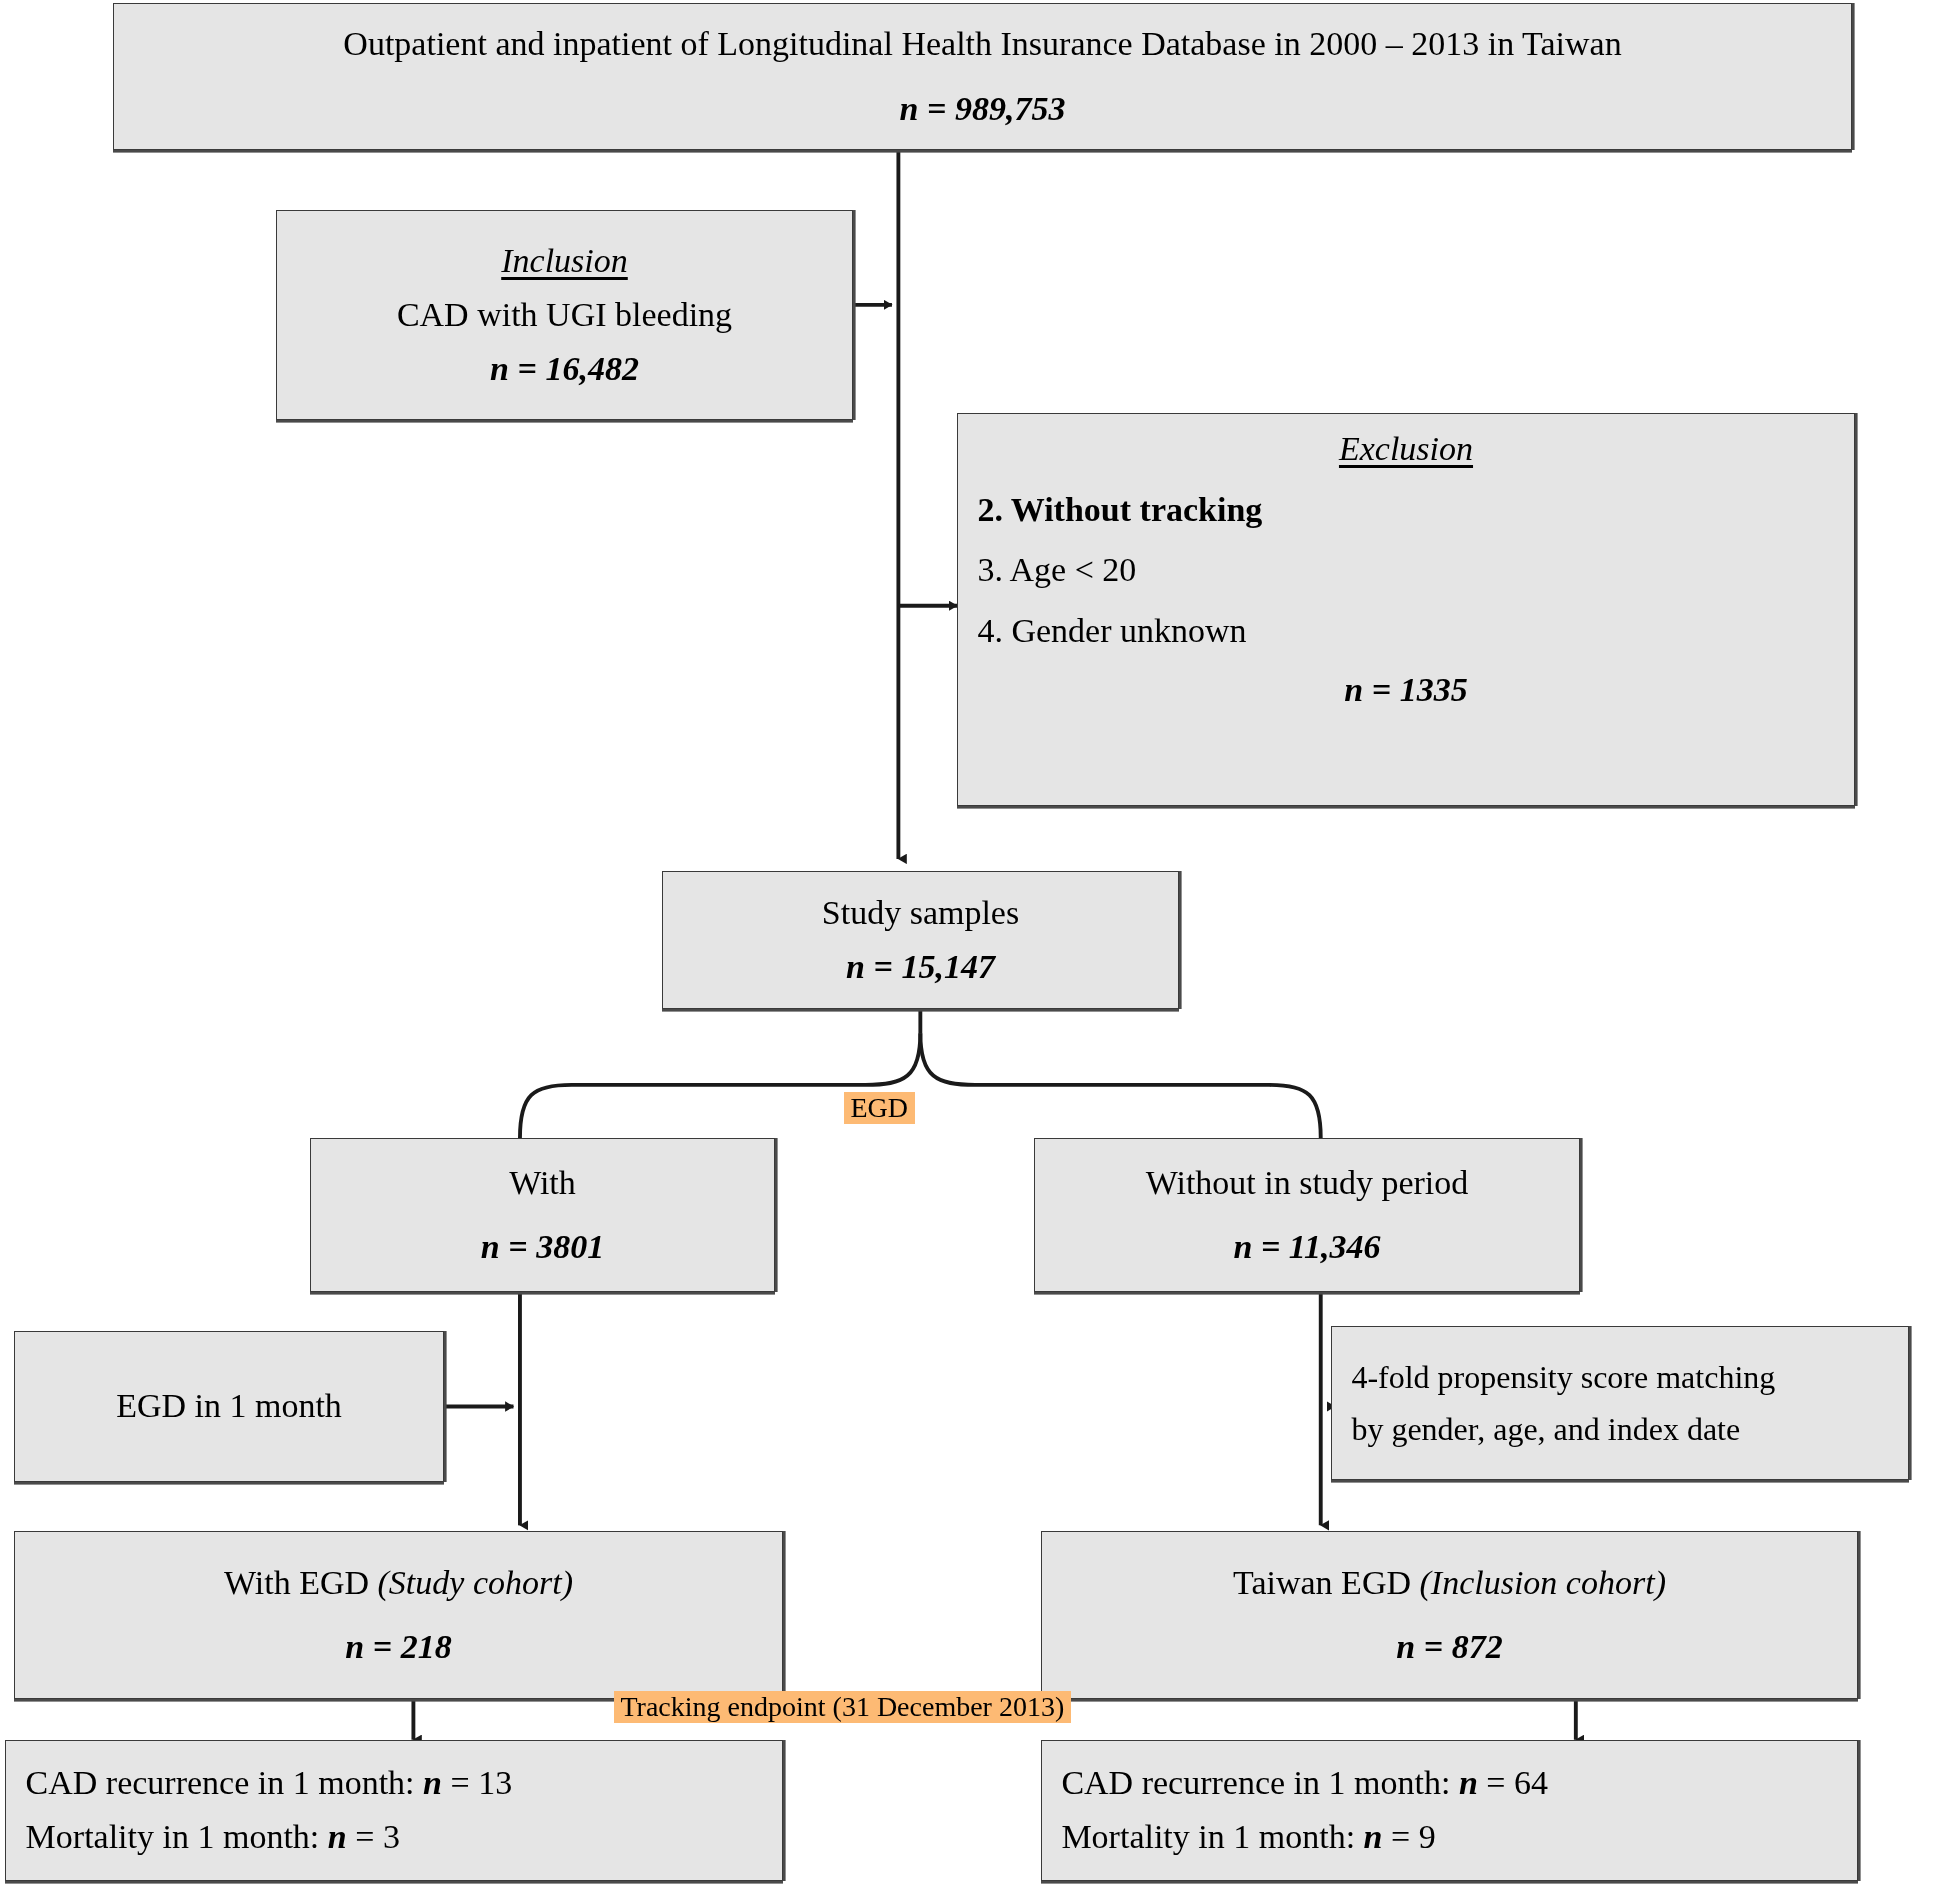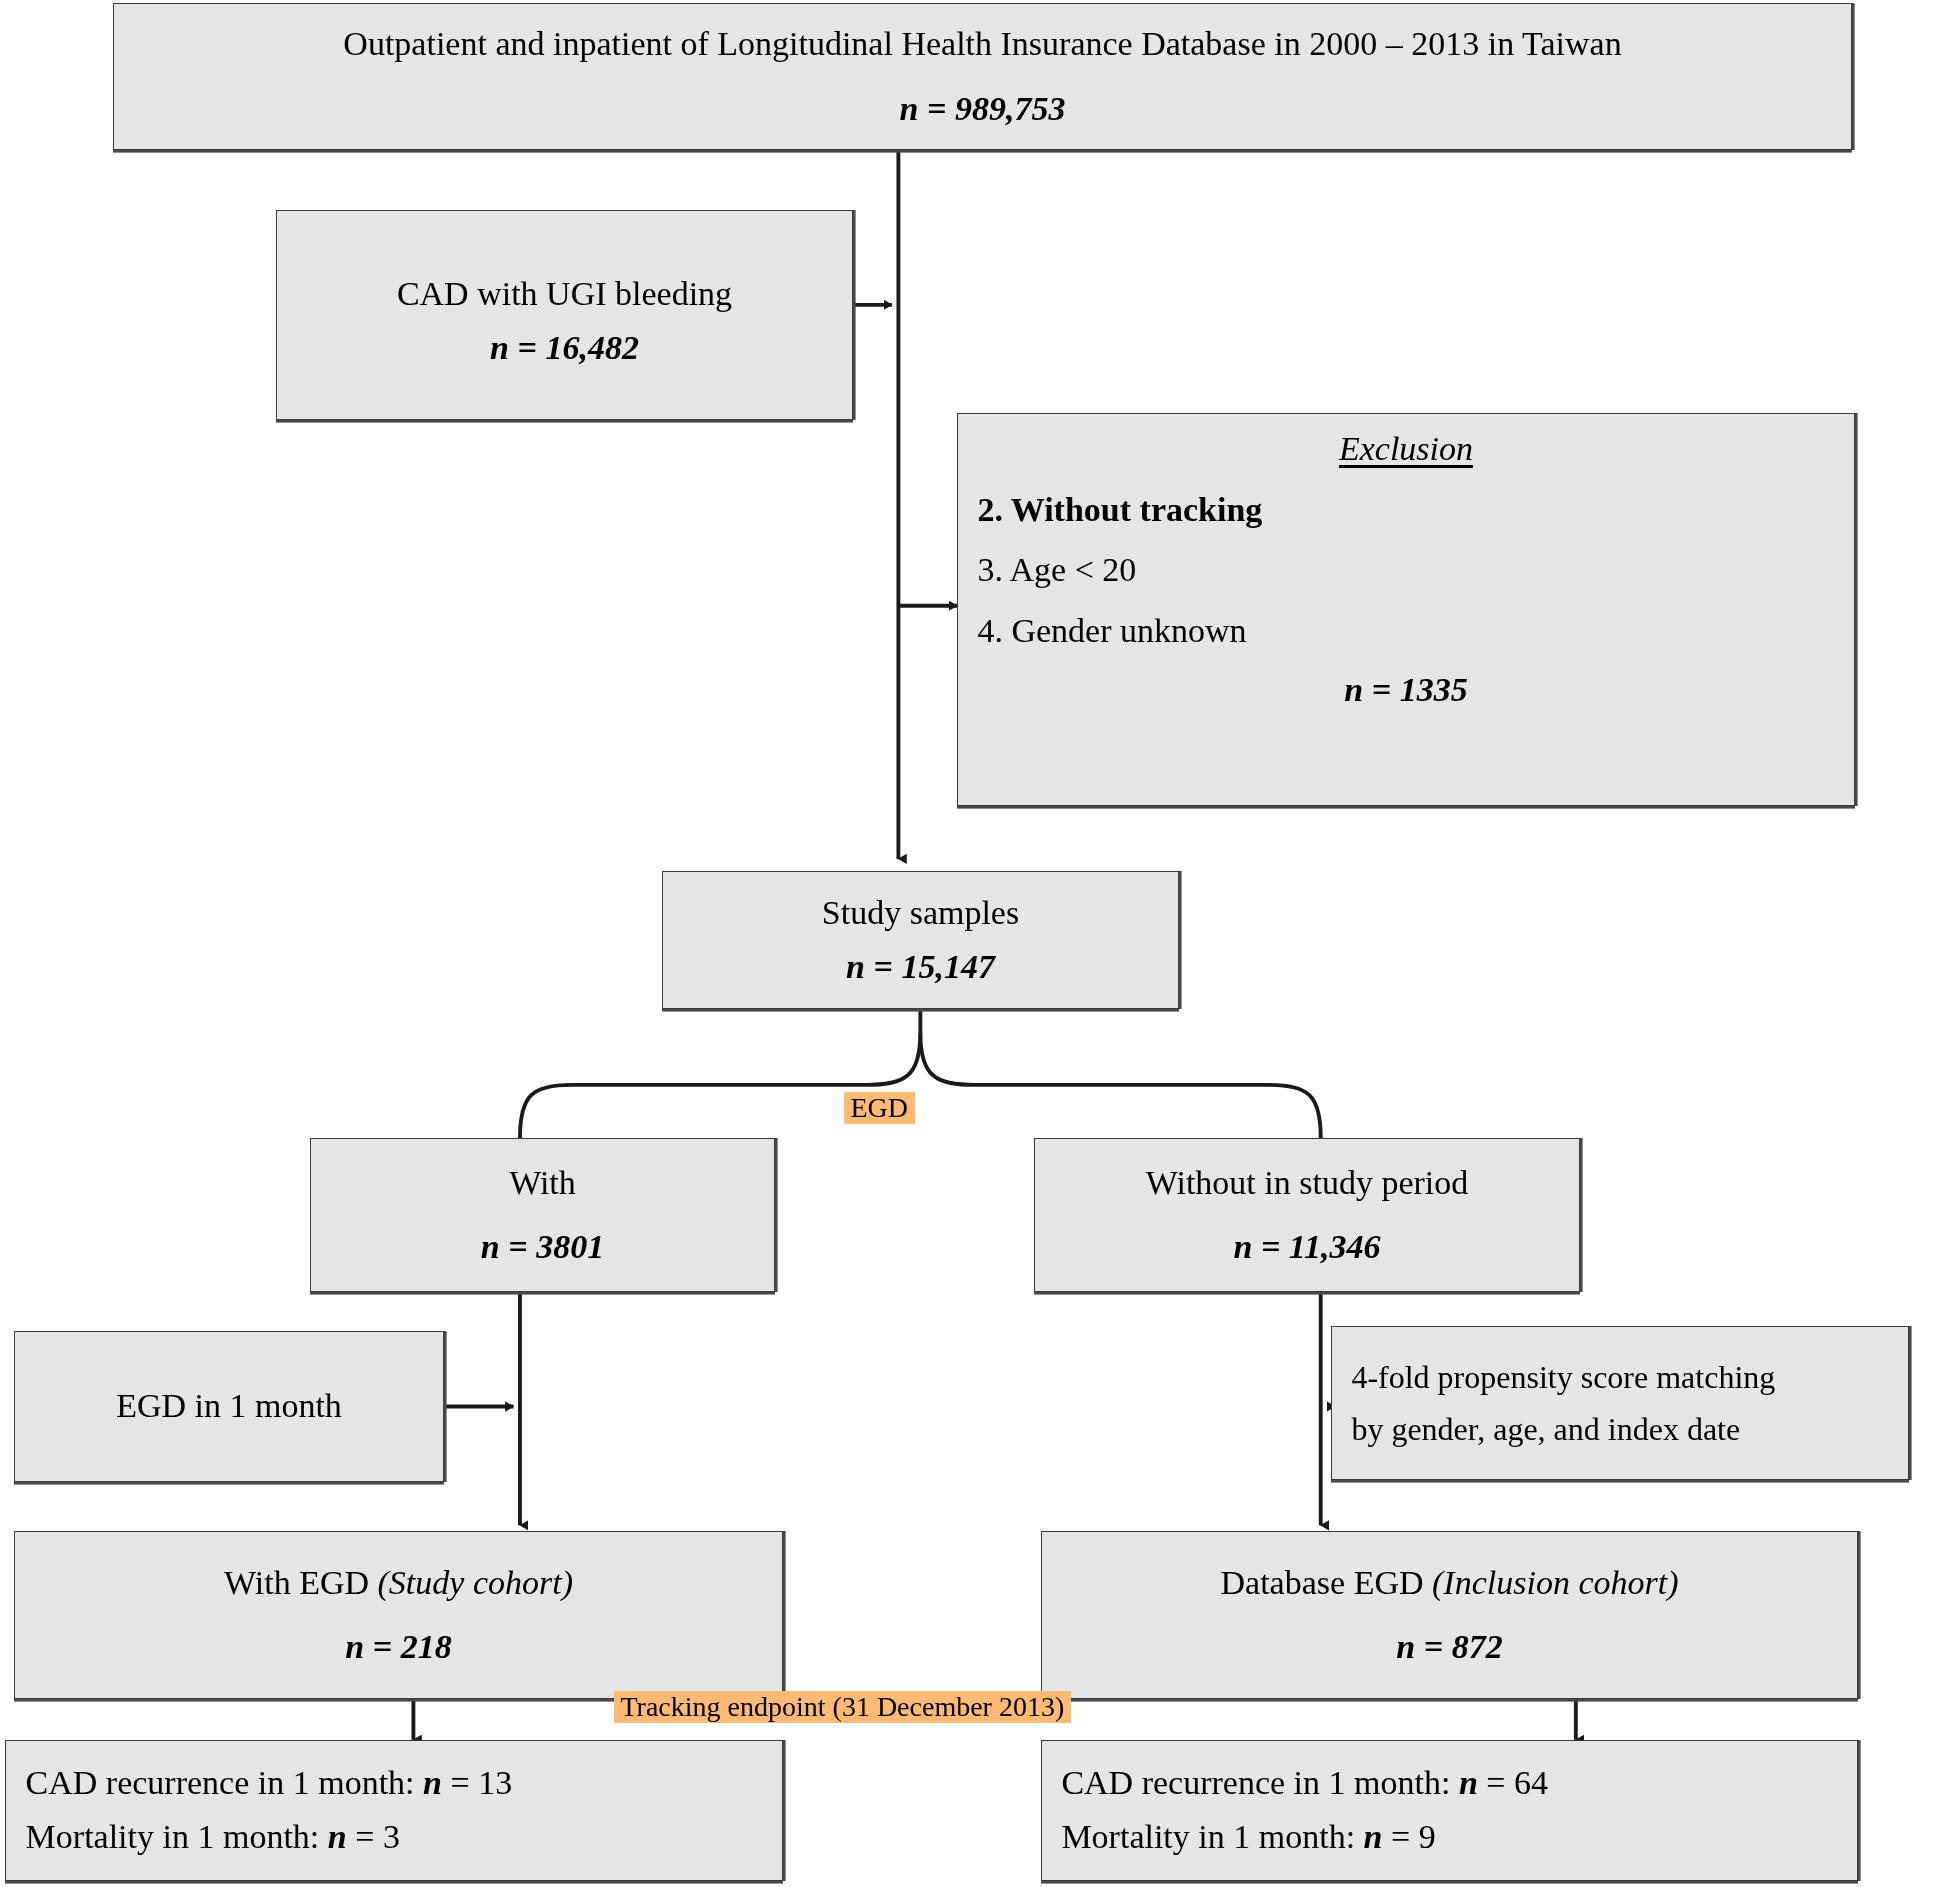--- a/index.html
+++ b/index.html
@@ -131,20 +131,21 @@
     </g>
   </svg>
 
   <div class="box shadow" style="left:113px; top:3.2px; width:1739px; height:147px;">
     <div class="tx line-c">Outpatient and inpatient of Longitudinal Health Insurance Database in 2000 – 2013 in Taiwan</div>
     <div class="spacer-sm"></div>
     <div class="tx line-c n-italic"><i style="font-weight:bold">n</i> = 989,753</div>
   </div>
 
   <div class="box shadow" style="left:276px; top:210px; width:577px; height:210px;">
+    <div class="tx line-c hdr-ital">Inclusion</div>
     <div class="spacer-xs"></div>
     <div class="tx line-c">CAD with UGI bleeding</div>
     <div class="spacer-xs"></div>
     <div class="tx line-c n-italic"><i style="font-weight:bold">n</i> = 16,482</div>
   </div>
 
   <div class="box shadow" style="left:957px; top:413px; width:898px; height:393px; justify-content:flex-start;">
     <div class="tx line-c hdr-ital" style="margin-top:14px;">Exclusion</div>
     <div class="tx line-l pad-l" style="margin-top:18px;font-weight:bold;">2. Without tracking</div>
     <div class="tx line-l pad-l" style="margin-top:18px;">3. Age &lt; 20</div>
@@ -185,21 +186,21 @@
   <div class="box shadow" style="left:14px; top:1531px; width:769px; height:168px;">
     <div class="tx line-c">
       <span>With EGD </span><span class="ital">(Study cohort)</span>
     </div>
     <div class="spacer-sm"></div>
     <div class="tx line-c n-italic"><i style="font-weight:bold">n</i> = 218</div>
   </div>
 
   <div class="box shadow" style="left:1041px; top:1531px; width:817px; height:168px;">
     <div class="tx line-c">
-      <span>Database EGD </span><span class="ital">(Inclusion cohort)</span>
+      <span>Taiwan EGD </span><span class="ital">(Inclusion cohort)</span>
     </div>
     <div class="spacer-sm"></div>
     <div class="tx line-c n-italic"><i style="font-weight:bold">n</i> = 872</div>
   </div>
 
   <div class="free-label" style="left:614px; top:1691px;">Tracking endpoint (31 December 2013)</div>
 
   <div class="box shadow" style="left:5.2px; top:1740px; width:778px; height:141px;">
     <div class="tx line-l pad-l">CAD recurrence in 1 month: <i style="font-weight:bold">n</i> = 13</div>
     <div class="spacer-xs"></div>

